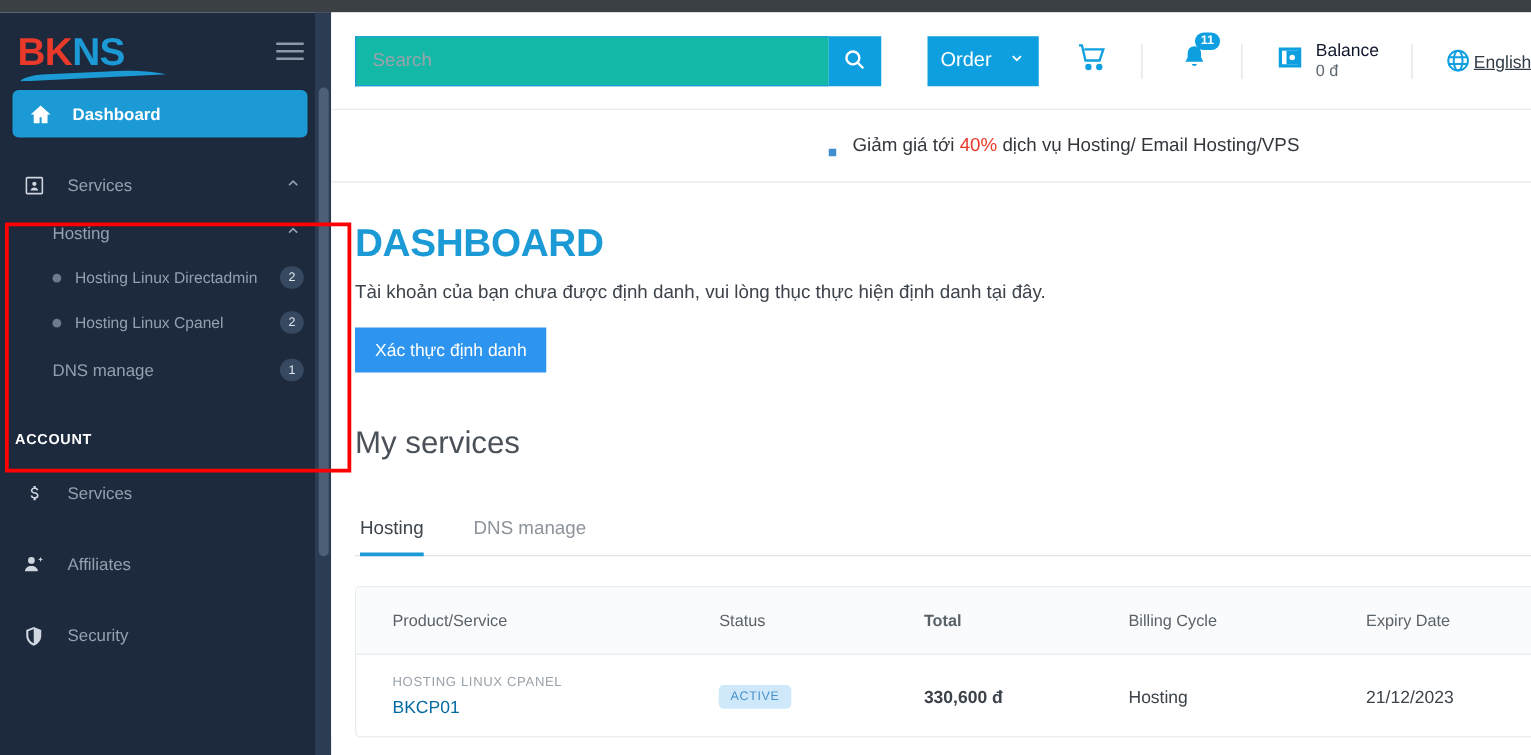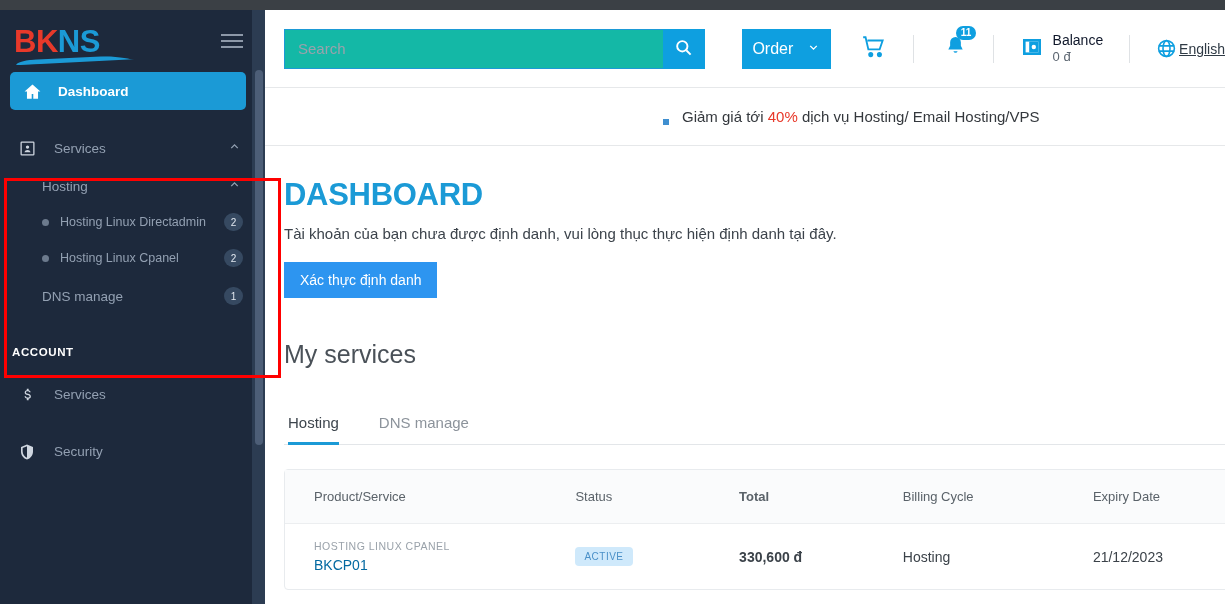--- a/index.html
+++ b/index.html
@@ -296,20 +296,30 @@
 
       <div class="nav-item" style="height:57px">
         <span class="ico">
           <svg width="17" height="17" viewBox="0 0 24 24" fill="currentColor">
               <path d="M12.7 11.1c-2.2-.6-2.9-1.1-2.9-2 0-1 .9-1.7 2.4-1.7 1.3 0 2 .5 2.3 1.3h2c-.3-1.5-1.3-2.5-2.9-2.8V4h-2.6v1.9c-1.7.3-3 1.4-3 3.2 0 2.1 1.7 3 4.2 3.6 2.2.5 2.7 1.2 2.7 2 0 .6-.4 1.7-2.4 1.7-1.9 0-2.6-.8-2.7-1.8h-2c.1 1.8 1.4 2.9 3.2 3.2V20h2.6v-1.9c1.8-.3 3.2-1.3 3.2-3.2 0-2.6-2.2-3.4-4.1-3.8z"></path>
             </svg>
         </span>
         <span class="lbl">Services</span>
       </div>
 
+      <div class="nav-item" style="height:57px">
+        <span class="ico">
+          <svg width="19" height="19" viewBox="0 0 24 24" fill="currentColor">
+              <circle cx="9" cy="8" r="3.4"></circle>
+              <path d="M2.5 19c0-3.3 2.9-5.3 6.5-5.3s6.5 2 6.5 5.3z"></path>
+              <path d="M18.2 4.2l.7 2 2 .7-2 .7-.7 2-.7-2-2-.7 2-.7z"></path>
+            </svg>
+        </span>
+        <span class="lbl">Affiliates</span>
+      </div>
 
       <div class="nav-item" style="height:57px">
         <span class="ico">
           <svg width="18" height="18" viewBox="0 0 24 24" fill="currentColor">
               <path d="M12 2 4 5.2v6c0 5 3.4 9.4 8 10.8 4.6-1.4 8-5.8 8-10.8v-6zm0 2.3v15.2c-3.3-1.3-5.8-4.8-5.8-8.3V6.7z"></path>
             </svg>
         </span>
         <span class="lbl">Security</span>
       </div>
 

